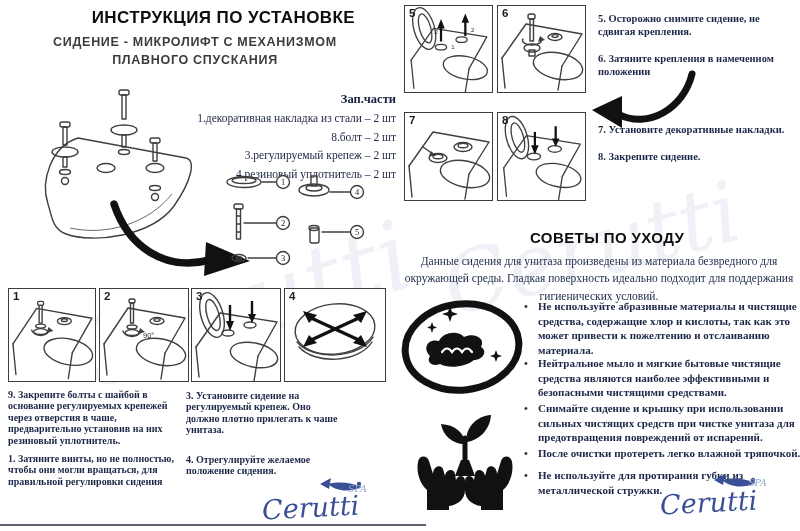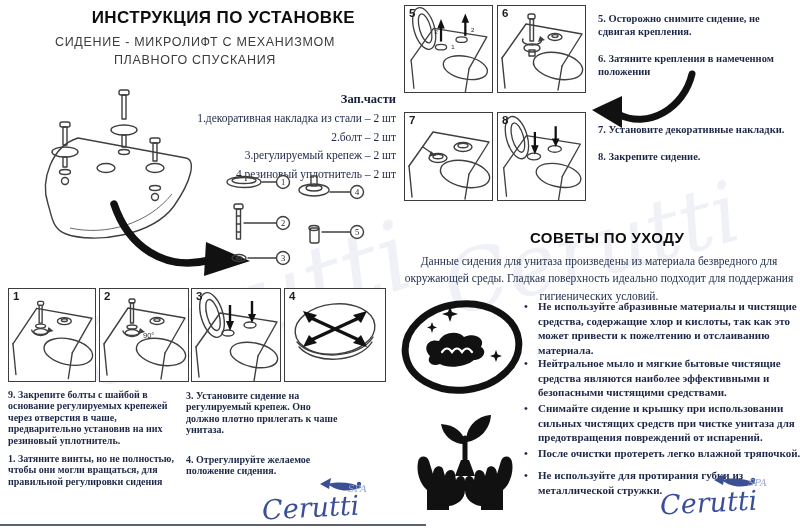--- a/index.html
+++ b/index.html
@@ -1,18 +1,18 @@
 <!DOCTYPE html>
 <html><head>
 <meta charset="utf-8">
 <style>
   html,body{margin:0;padding:0;background:#fff;}
   #page{position:relative;width:800px;height:531px;background:#fff;overflow:hidden;
         font-family:"Liberation Serif",serif;color:#1e2746;}
-  .sans{font-family:"Liberation Sans",sans-serif;}
+  .sans{font-family:"Liberation Sans",sans-serif;font-weight:bold;}
   .abs{position:absolute;}
   .title{font-size:17px;font-weight:bold;color:#0e0e0e;text-align:right;letter-spacing:.4px;}
   .subtitle{font-size:12.5px;color:#3c3c3c;text-align:center;letter-spacing:.7px;line-height:1.45;}
   .parts-heading{font-size:12.5px;font-weight:bold;color:#15203d;}
   .parts-list{margin:2px 0 0 4px;padding:0;list-style:none;font-size:11.5px;line-height:1.62;color:#1e2746;}
   .step{font-size:10px;font-weight:bold;line-height:1.14;color:#1c2747;}
   .stepR{font-size:10.5px;font-weight:bold;line-height:1.25;color:#1c2747;}
   .panel{position:absolute;border:1.5px solid #3d3d3d;background:#fff;overflow:hidden;}
   .panel-num{position:absolute;top:1px;left:4px;font-family:"Liberation Sans",sans-serif;
              font-weight:bold;font-size:11.5px;color:#1d1d1d;z-index:2;}
@@ -65,21 +65,21 @@
     <rect class="ink" x="114" y="52" width="10" height="5" rx="2"></rect>
     <rect class="ink" x="117" y="57" width="4" height="18"></rect>
     <ellipse class="ink" cx="119" cy="102" rx="5.5" ry="2.5"></ellipse>
     <circle class="ink" cx="119" cy="111" r="3.5"></circle>
   </svg>
 
   <div class="abs" style="left:168px;top:92px;width:228px;text-align:right;">
     <div class="parts-heading">Зап.части</div>
     <ul class="parts-list">
       <li>1.декоративная накладка из стали – 2 шт</li>
-      <li>2.болт – 2 шт</li>
+      <li>8.болт – 2 шт</li>
       <li>3.регулируемый крепеж – 2 шт</li>
       <li>4.резиновый уплотнитель – 2 шт</li>
     </ul>
   </div>
 
   <svg class="abs" style="left:100px;top:198px;" width="170" height="95" viewBox="0 0 170 95">
     <path d="M14 6 C28 48 64 74 110 62" stroke="#111" stroke-width="7.5" fill="none" stroke-linecap="round"></path>
     <polygon points="106,44 150,63 104,78" fill="#111"></polygon>
   </svg>
 

